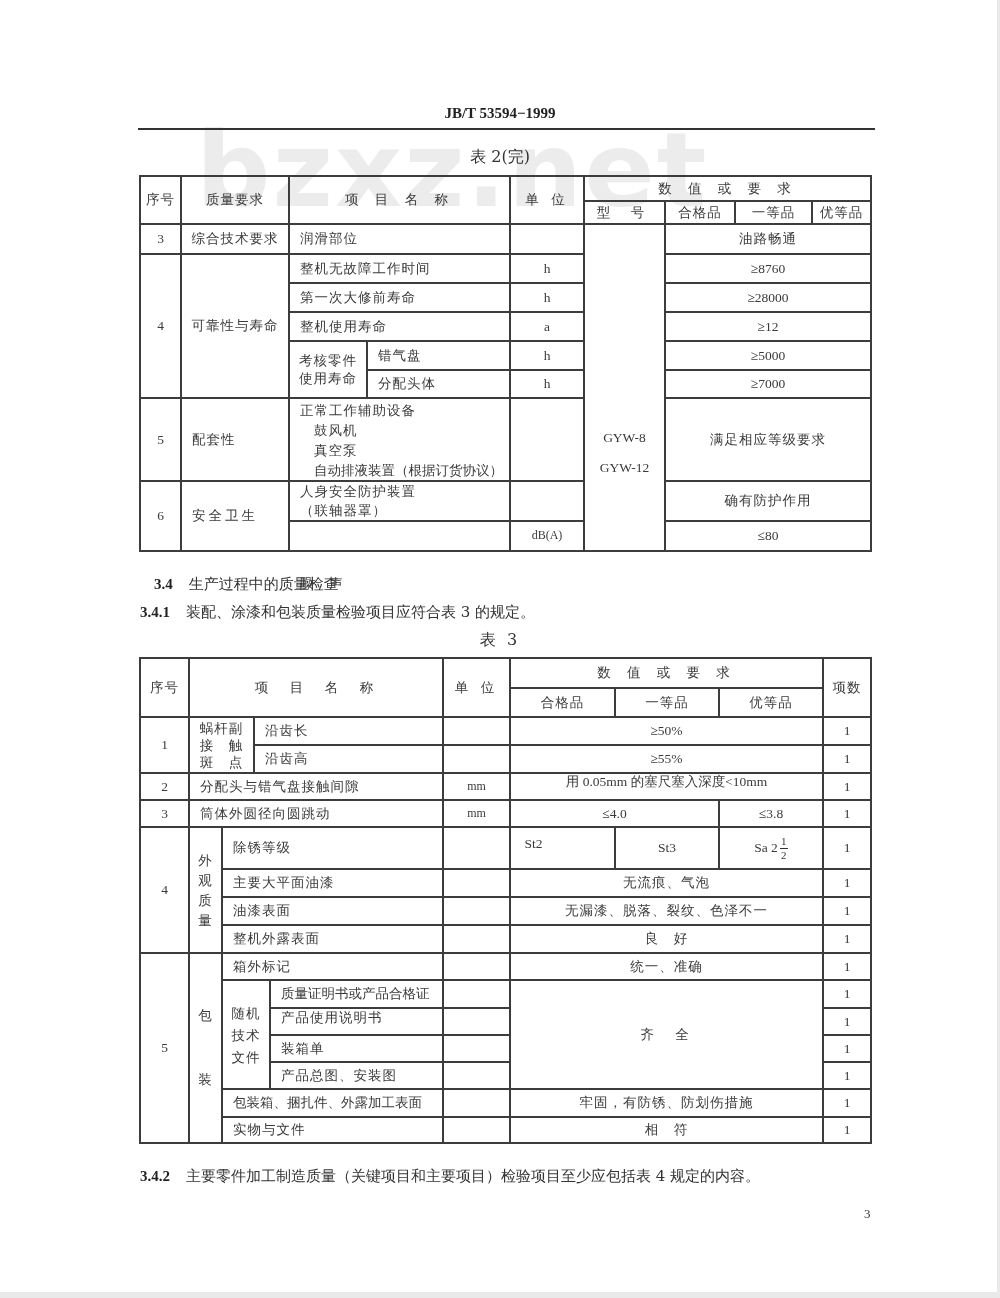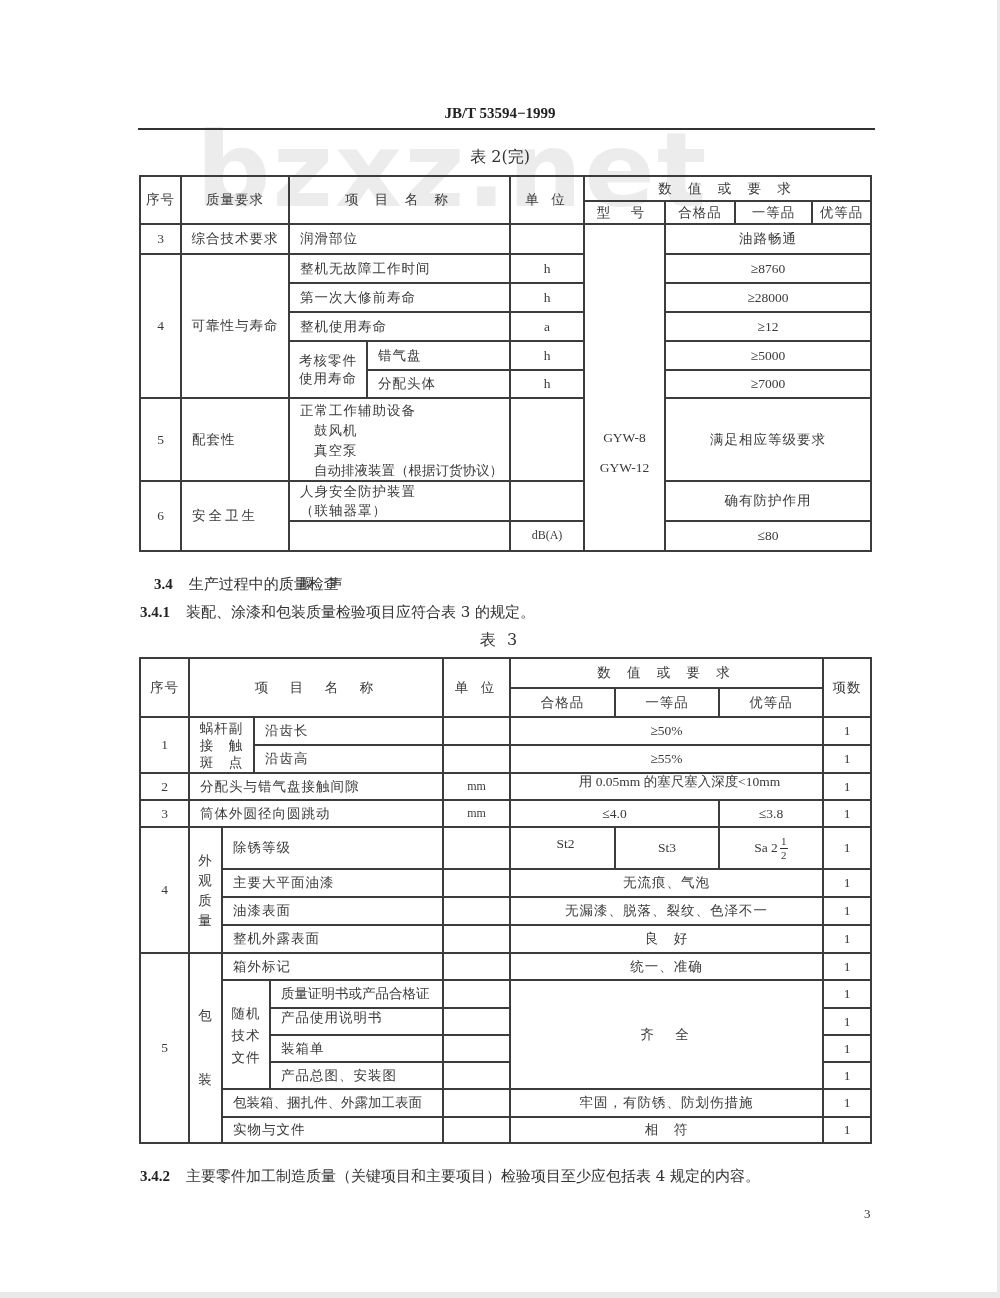--- a/index.html
+++ b/index.html
@@ -231,39 +231,39 @@
     <div class="cell left" style="left:255px;top:718px;width:187px;height:26px;">沿齿长</div>
     <div class="cell num" style="left:511px;top:718px;width:311px;height:26px;">≥50%</div>
     <div class="cell num" style="left:824px;top:718px;width:46px;height:26px;">1</div>
     <div class="cell left" style="left:255px;top:746px;width:187px;height:26px;">沿齿高</div>
     <div class="cell num" style="left:511px;top:746px;width:311px;height:26px;">≥55%</div>
     <div class="cell num" style="left:824px;top:746px;width:46px;height:26px;">1</div>
 
     <div class="cell num" style="left:141px;top:774px;width:47px;height:25px;">2</div>
     <div class="cell left" style="left:190px;top:774px;width:252px;height:25px;">分配头与错气盘接触间隙</div>
     <div class="cell num" style="left:444px;top:774px;width:65px;height:25px;font-size:12px;">mm</div>
-    <div class="cell num" style="left:524px;top:774px;width:311px;height:15px;letter-spacing:0;">用 0.05mm 的塞尺塞入深度&lt;10mm</div>
+    <div class="cell num" style="left:511px;top:774px;width:311px;height:15px;letter-spacing:0;">用 0.05mm 的塞尺塞入深度&lt;10mm</div>
     <div class="cell num" style="left:824px;top:774px;width:46px;height:25px;">1</div>
 
     <div class="cell num" style="left:141px;top:801px;width:47px;height:25px;">3</div>
     <div class="cell left" style="left:190px;top:801px;width:252px;height:25px;">筒体外圆径向圆跳动</div>
     <div class="cell num" style="left:444px;top:801px;width:65px;height:25px;font-size:12px;">mm</div>
     <div class="cell num" style="left:511px;top:801px;width:207px;height:25px;">≤4.0</div>
     <div class="cell num" style="left:720px;top:801px;width:102px;height:25px;">≤3.8</div>
     <div class="cell num" style="left:824px;top:801px;width:46px;height:25px;">1</div>
 
     <div class="cell num" style="left:141px;top:828px;width:47px;height:124px;">4</div>
     <div class="cell col" style="left:190px;top:828px;width:31px;height:124px;line-height:20px;">
       <span>外</span>
       <span>观</span>
       <span>质</span>
       <span>量</span>
     </div>
     <div class="cell left" style="left:223px;top:828px;width:219px;height:40px;">除锈等级</div>
-    <div class="cell num" style="left:514px;top:828px;width:103px;height:32px;">St2</div>
+    <div class="cell num" style="left:482px;top:828px;width:103px;height:32px;">St2</div>
     <div class="cell num" style="left:616px;top:828px;width:102px;height:40px;">St3</div>
     <div class="cell num" style="left:720px;top:828px;width:102px;height:40px;">
       <span>Sa 2</span>
       <span class="frac">
         <span>1</span>
         <span class="bar"></span>
         <span>2</span>
       </span>
     </div>
     <div class="cell num" style="left:824px;top:828px;width:46px;height:40px;">1</div>

